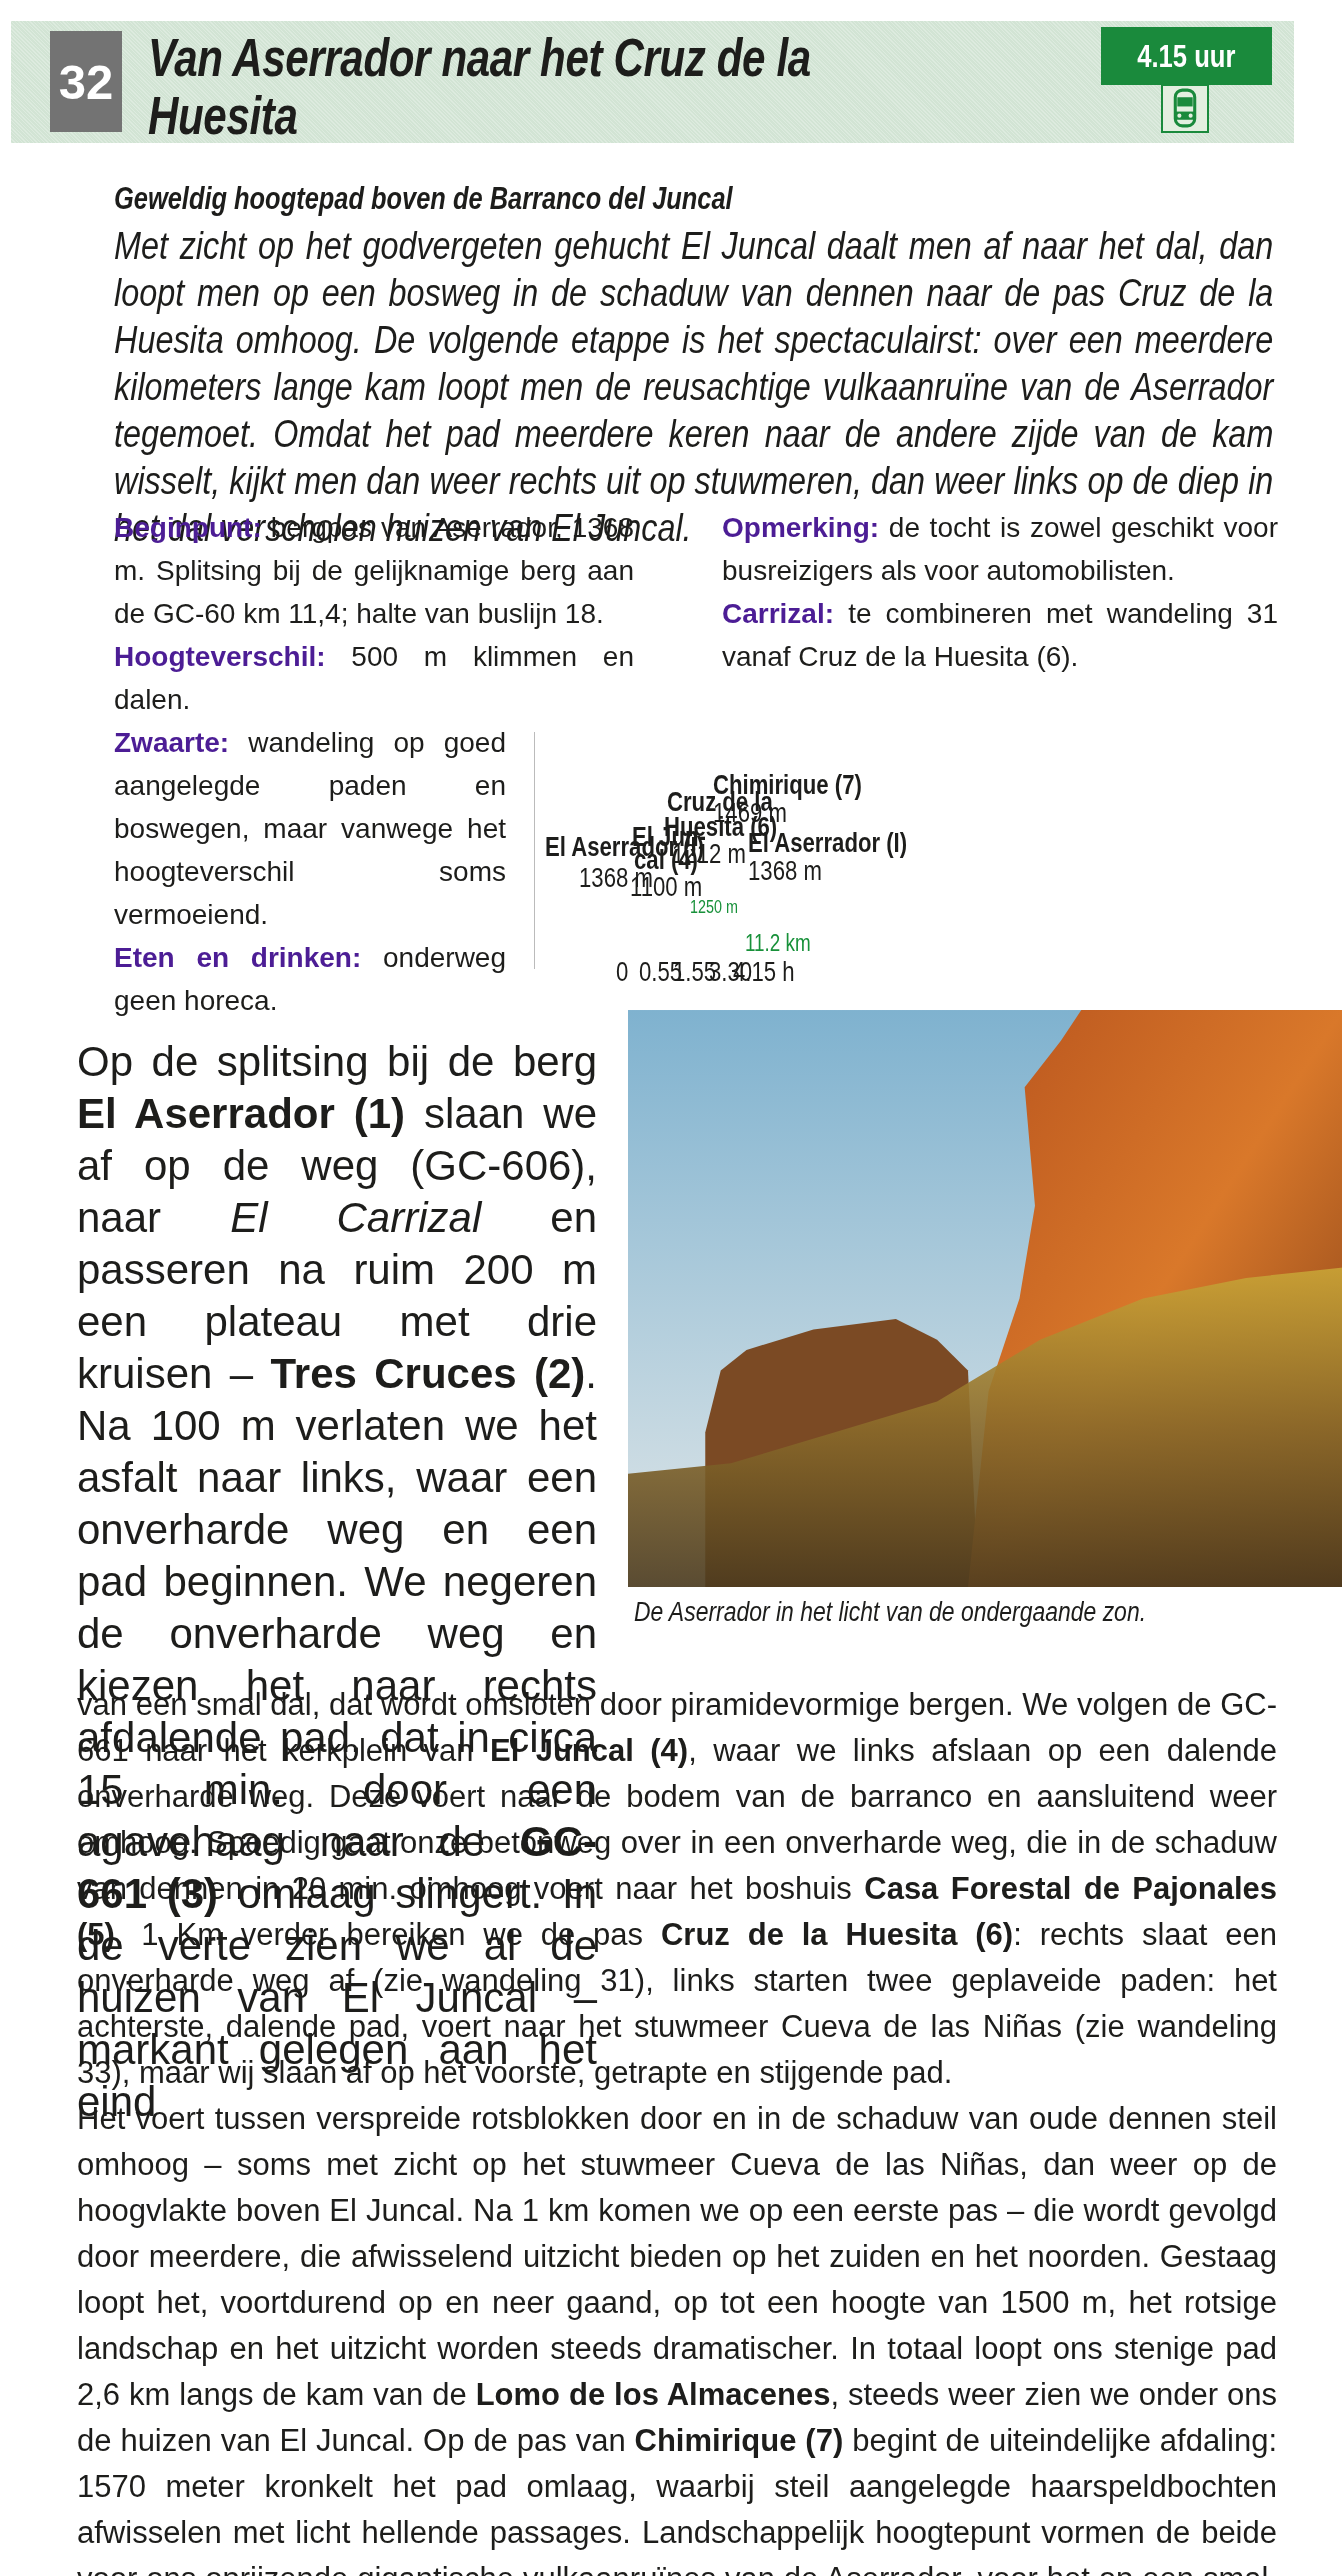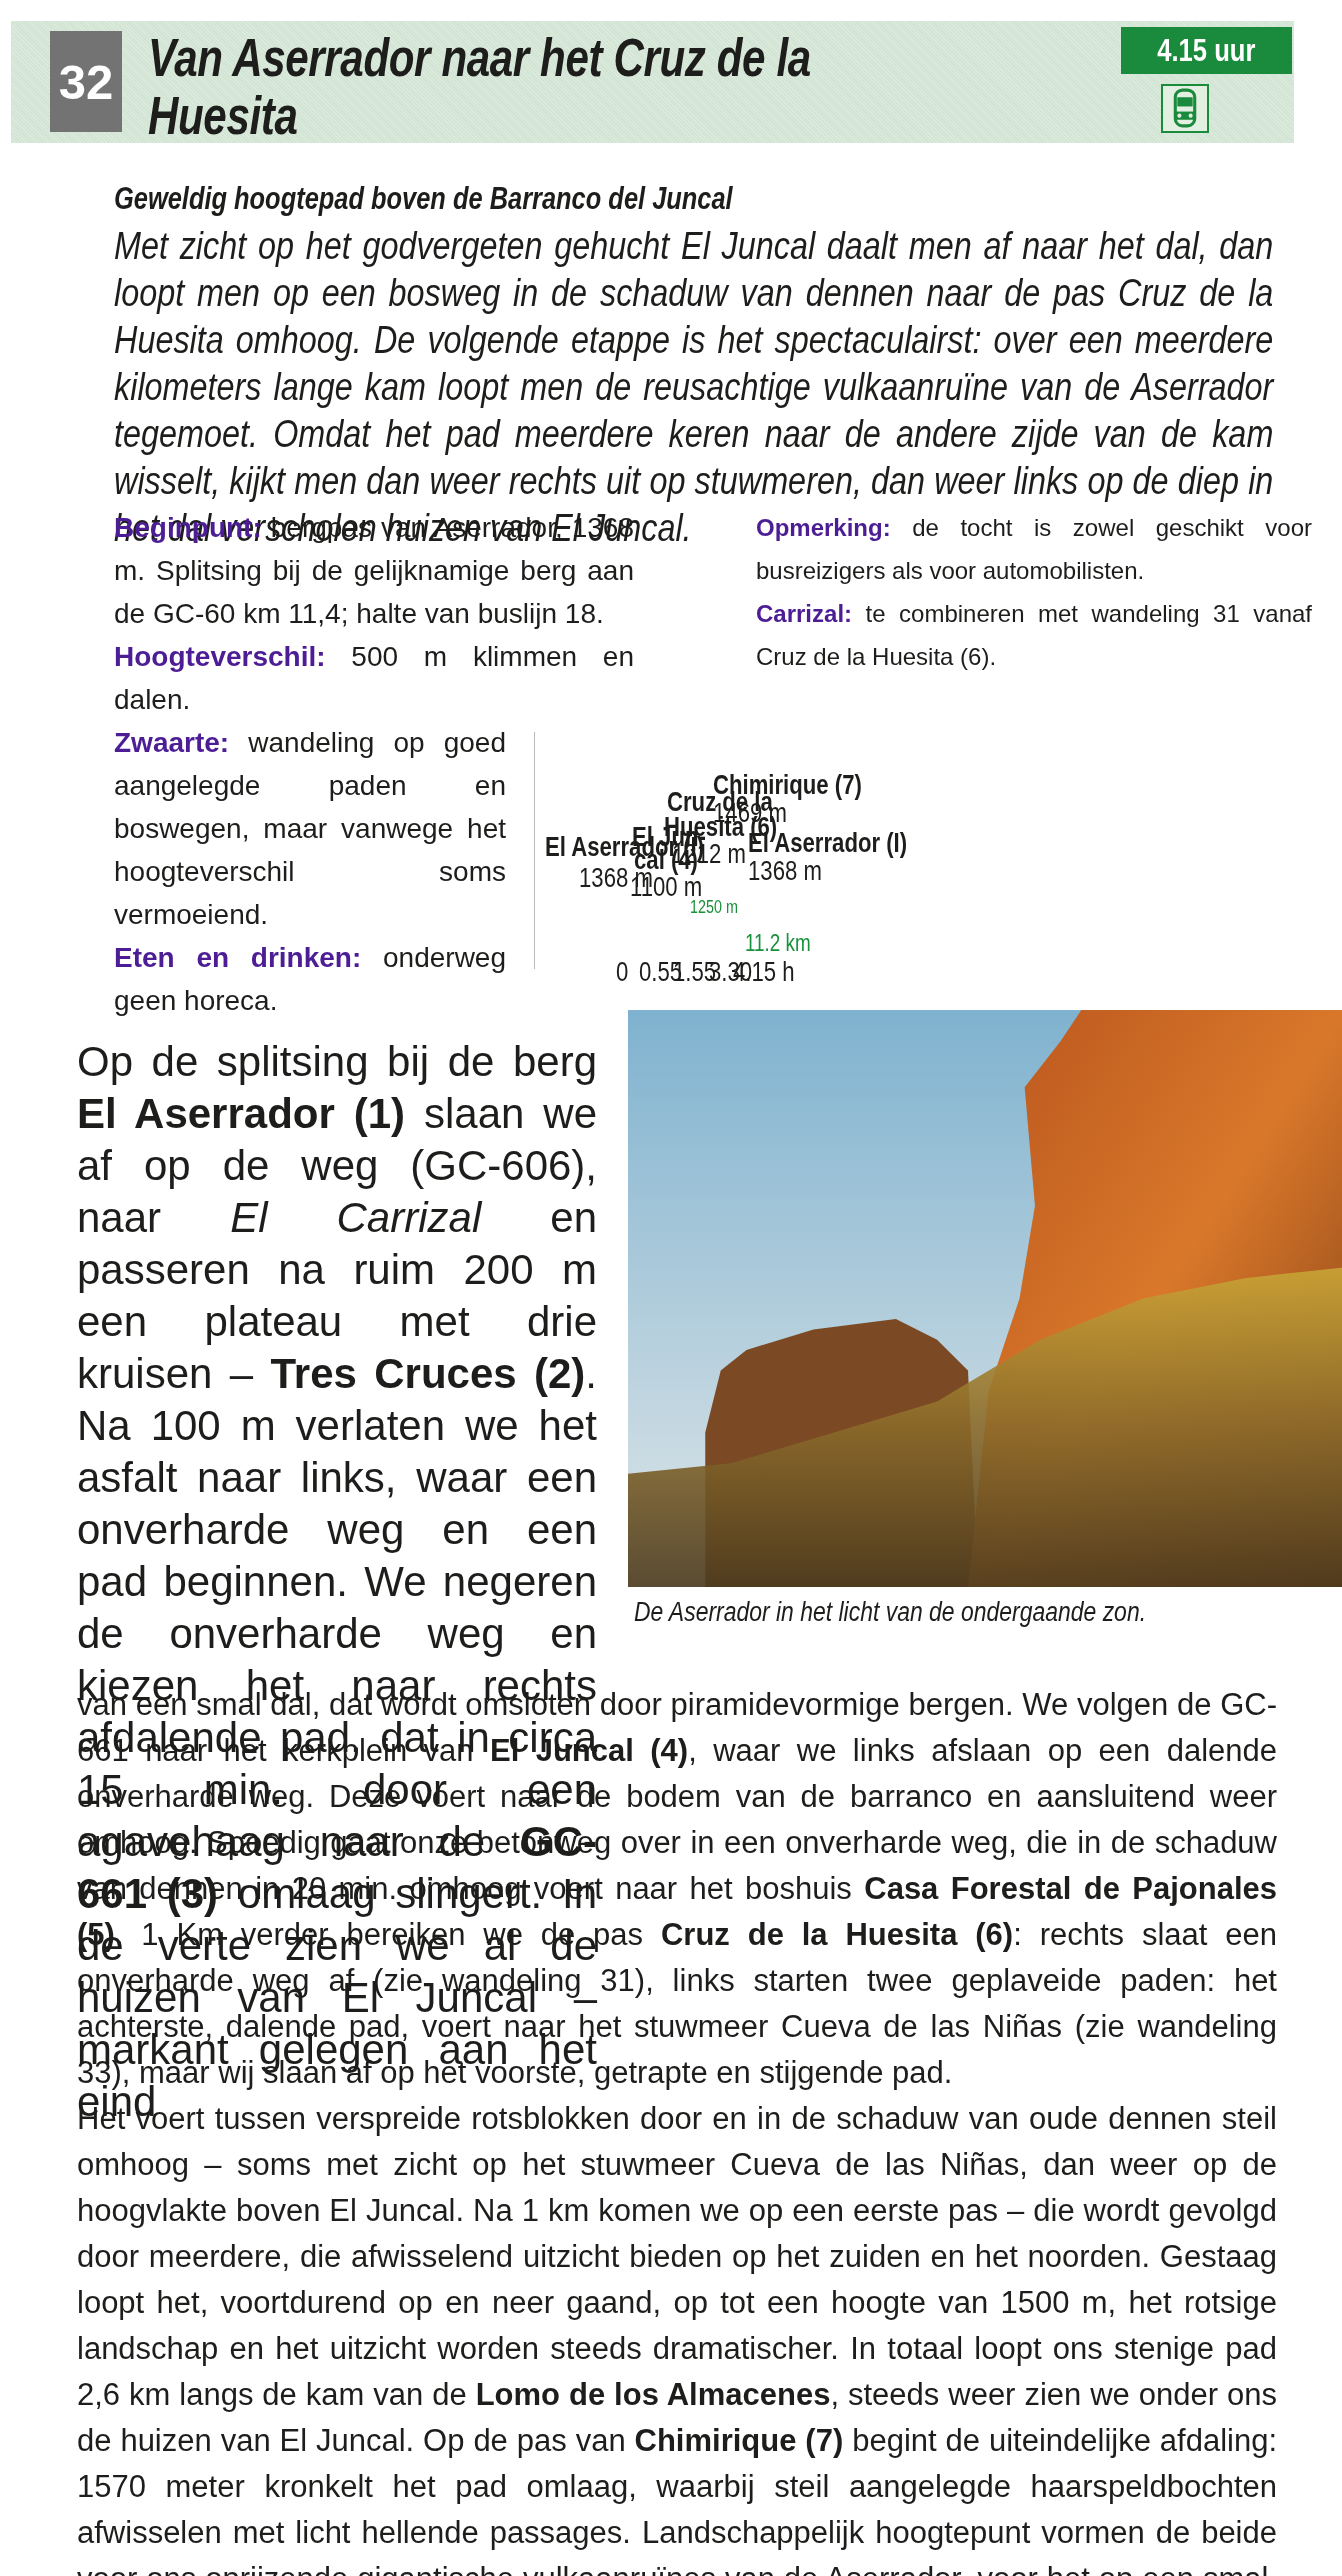--- a/index.html
+++ b/index.html
@@ -20,25 +20,24 @@
   }
   .title {
     position: absolute; left: 148px; top: 28px; width: 804px;
     font-family: "Liberation Sans Narrow", "Liberation Sans", sans-serif;
     font-style: italic; font-weight: bold; font-size: 54px; line-height: 58px;
     transform: scaleX(0.78); transform-origin: left top;
     letter-spacing: -0.5px; color: #1d1d1b; white-space: nowrap;
   }
   .title span { display: block; }
   .duration {
-    position: absolute; left: 1101px; top: 27px; width: 171px; height: 47px;
+    position: absolute; left: 1101px; top: 27px; width: 171px; height: 58px;
     background: #1a8a3c; color: #fff; font-weight: bold; font-size: 32px;
     display: flex; align-items: center; justify-content: center;
     transform-origin: center;
-    margin-left: 20px;
   }
   .duration span { display: inline-block; transform: scaleX(0.8); }
   .bus-icon {
     position: absolute; left: 1161px; top: 84px; width: 48px; height: 49px;
     border: 2.1px solid #1a8a3c; background: #e3efe0;
   }
 
   
   .subtitle {
     position: absolute; left: 114px; top: 181px; font-style: italic; font-weight: bold;
@@ -50,22 +49,22 @@
     text-align: justify;
   }
   .intro p { transform: scaleX(0.83); transform-origin: left top; width: 120%; }
 
   
   .info-left {
     position: absolute; left: 114px; top: 506px; width: 520px;
     font-size: 28px; line-height: 43px; text-align: justify;
   }
   .info-right {
-    position: absolute; left: 756px; top: 506px; width: 556px;
-    font-size: 24px; line-height: 43px; text-align: justify;
+    position: absolute; left: 722px; top: 506px; width: 556px;
+    font-size: 28px; line-height: 43px; text-align: justify;
   }
   .label { color: #4c1d95; font-weight: bold; }
   .zwaarte-block { width: 392px; }
   .divider-v { position: absolute; left: 534px; top: 732px; width: 1px; height: 237px; background: #bbb; }
 
   
   .profile { position: absolute; left: 541px; top: 732px; width: 802px; height: 258px; }
   .profile .lbl { position: absolute; font-weight: bold; font-size: 27px; transform: scaleX(0.82); transform-origin: left top; white-space: nowrap; line-height: 28px; }
   .profile .alt { position: absolute; font-size: 27px; transform: scaleX(0.82); transform-origin: left top; white-space: nowrap; }
   .profile .tick { position: absolute; font-size: 27px; transform: scaleX(0.82); transform-origin: left top; white-space: nowrap; }

